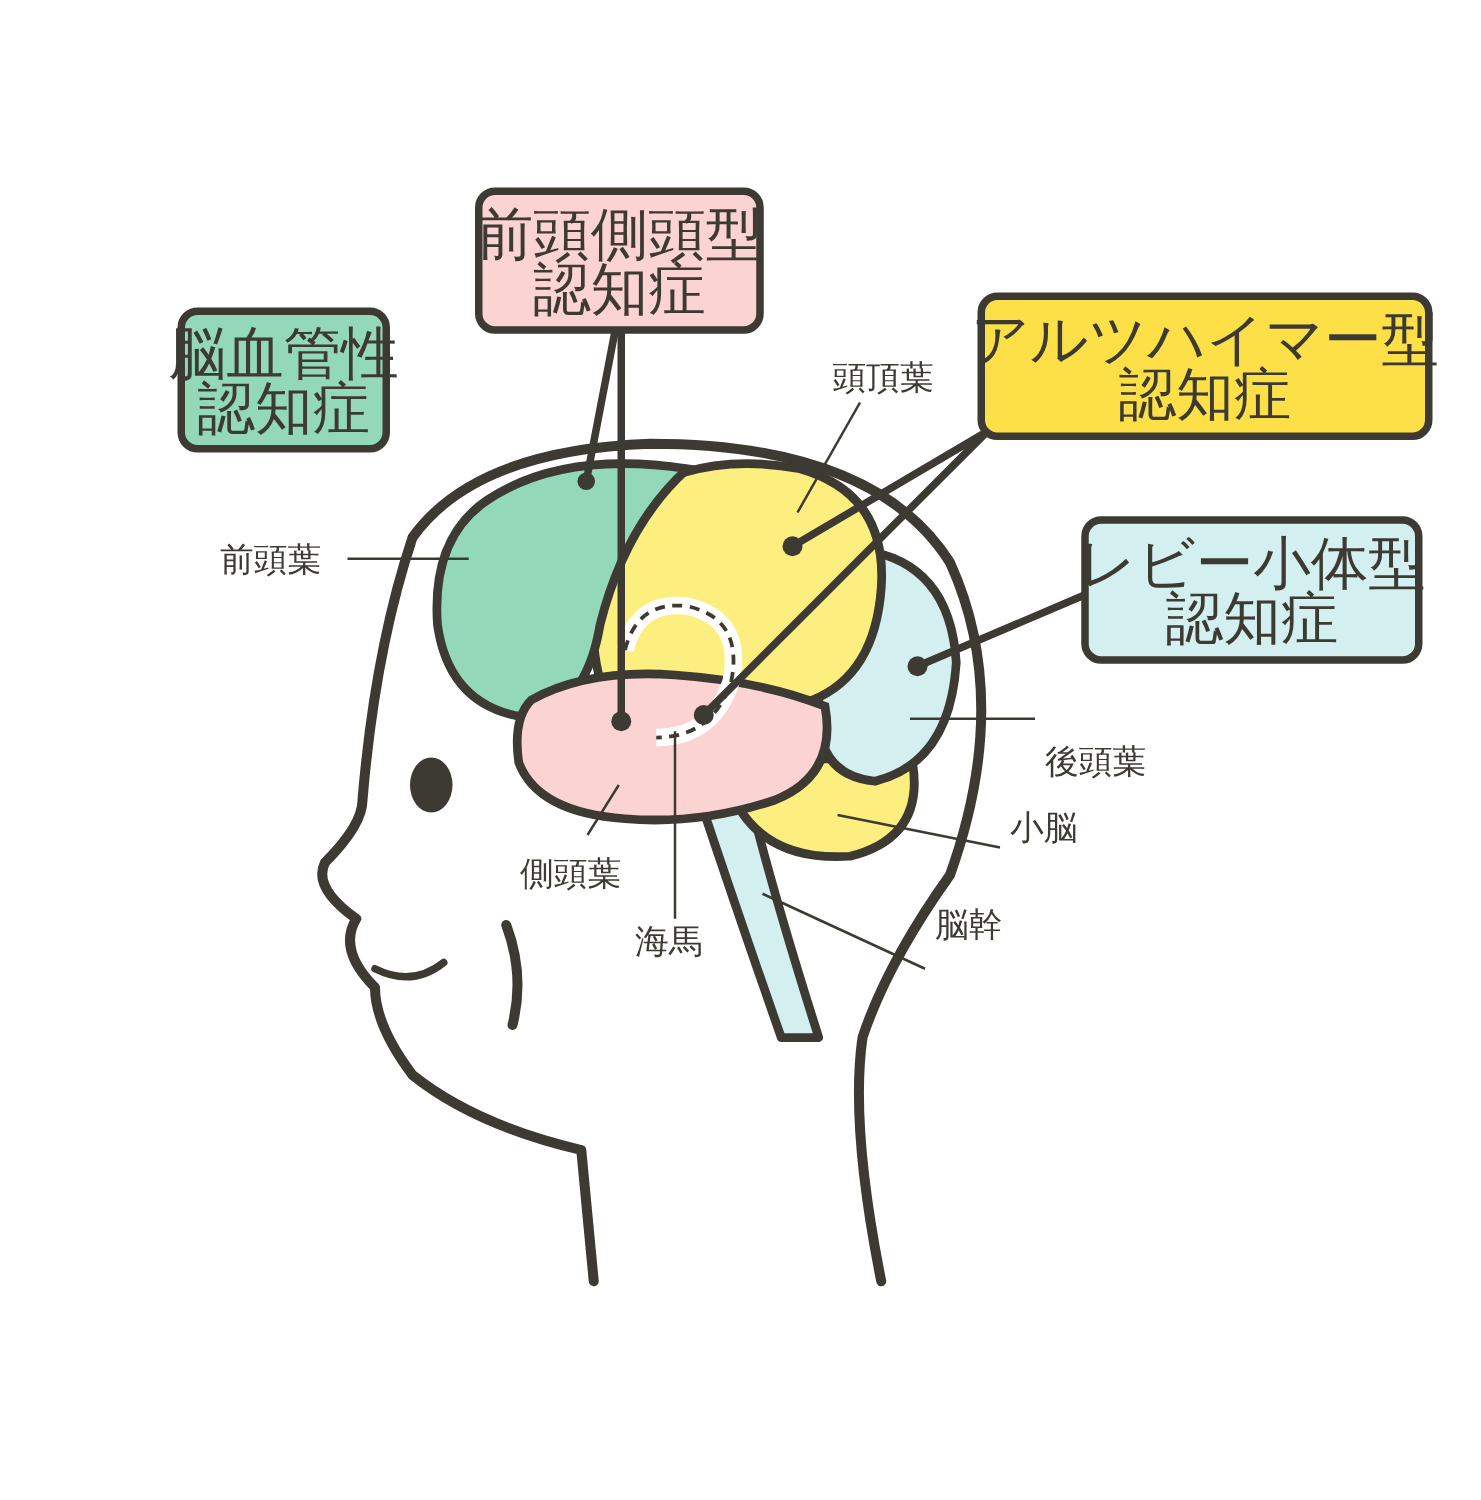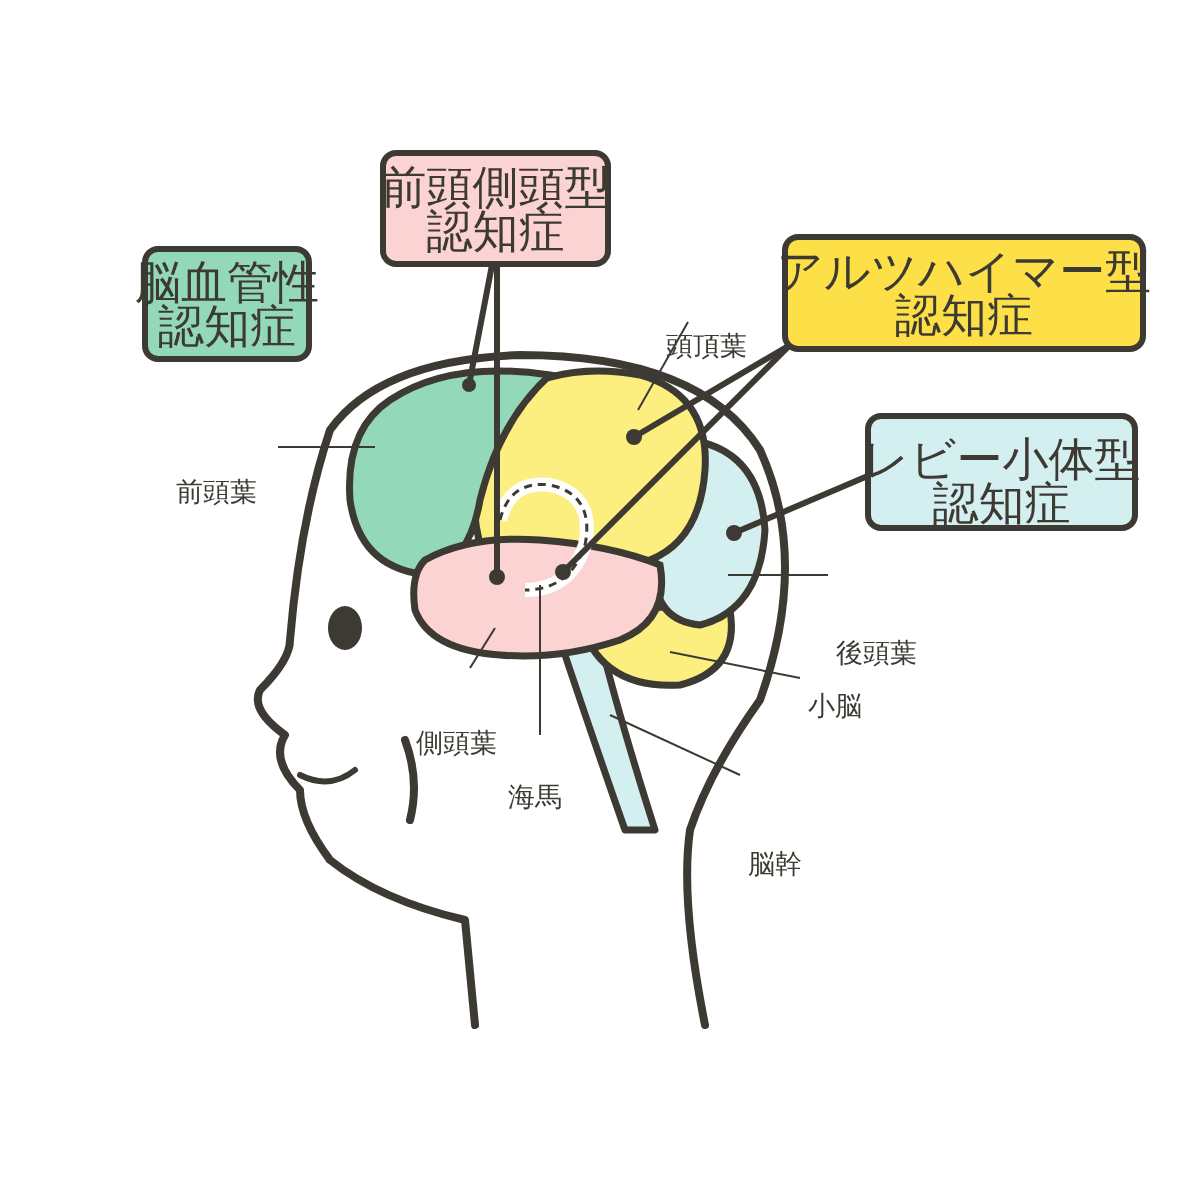--- a/index.html
+++ b/index.html
@@ -3,21 +3,21 @@
 <meta charset="utf-8">
 <style>
   html, body { margin:0; padding:0; background:#ffffff; }
   body { width:1185px; height:1200px; position:relative; overflow:hidden;
          font-family:"DejaVu Sans", sans-serif; color:#3d3a33; }
   svg.art { position:absolute; left:0; top:0; }
   .box { position:absolute; box-sizing:border-box; border:6px solid #3d3a33; border-radius:16px;
          display:flex; flex-direction:column; align-items:center; justify-content:center;
          font-size:46px; line-height:44px; color:#3d3a33; text-align:center; }
   .box span { display:block; white-space:nowrap; }
-  .lbl { position:absolute; font-size:27px; color:#3d3a33; white-space:nowrap;margin-top:44px; }
+  .lbl { position:absolute; font-size:27px; color:#3d3a33; white-space:nowrap; }
 </style>
 </head>
 <body>
 
 <svg class="art" width="1185" height="1200" viewBox="0 0 1185 1200">
 
   <path d="M560 640 L600 640 Q620 720 655 830 L625 830 Q590 730 560 640 Z" fill="#d3eff0" stroke="#3d3a33" stroke-width="7" stroke-linejoin="round"></path>
 
   <path d="M580 620 Q600 690 680 685 Q740 670 730 610 Q650 600 580 620 Z" fill="#fdee80" stroke="#3d3a33" stroke-width="7"></path>
 
@@ -69,24 +69,24 @@
   <span>認知症</span>
 </div>
 <div class="box" style="left:380px;top:150px;width:231px;height:117px;background:#fcd3d3;">
   <span>前頭側頭型</span>
   <span>認知症</span>
 </div>
 <div class="box" style="left:782px;top:234px;width:364px;height:118px;background:#fde047;">
   <span>アルツハイマー型</span>
   <span>認知症</span>
 </div>
-<div class="box" style="left:865px;top:413px;width:273px;height:118px;background:#d3eff0;justify-content:flex-end;">
+<div class="box" style="left:865px;top:413px;width:273px;height:118px;background:#d3eff0;">
   <span>レビー小体型</span>
   <span>認知症</span>
 </div>
 
 <div class="lbl" style="left:176px;top:430px;">前頭葉</div>
 <div class="lbl" style="left:666px;top:284px;">頭頂葉</div>
 <div class="lbl" style="left:416px;top:681px;">側頭葉</div>
 <div class="lbl" style="left:508px;top:735px;">海馬</div>
 <div class="lbl" style="left:836px;top:591px;">後頭葉</div>
 <div class="lbl" style="left:808px;top:644px;">小脳</div>
-<div class="lbl" style="left:748px;top:802px;">脳幹</div>
+<div class="lbl" style="left:748px;top:722px;">脳幹</div>
 
 </body></html>

